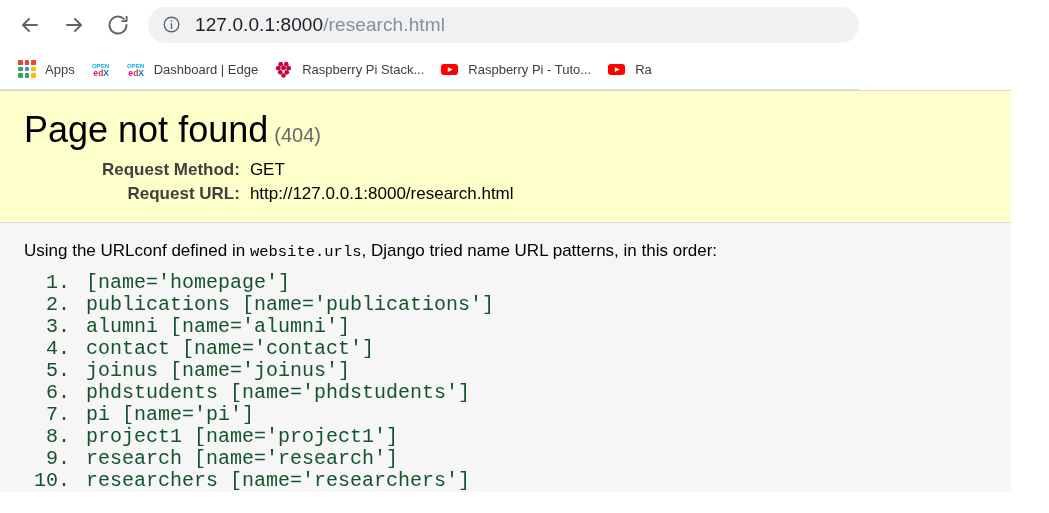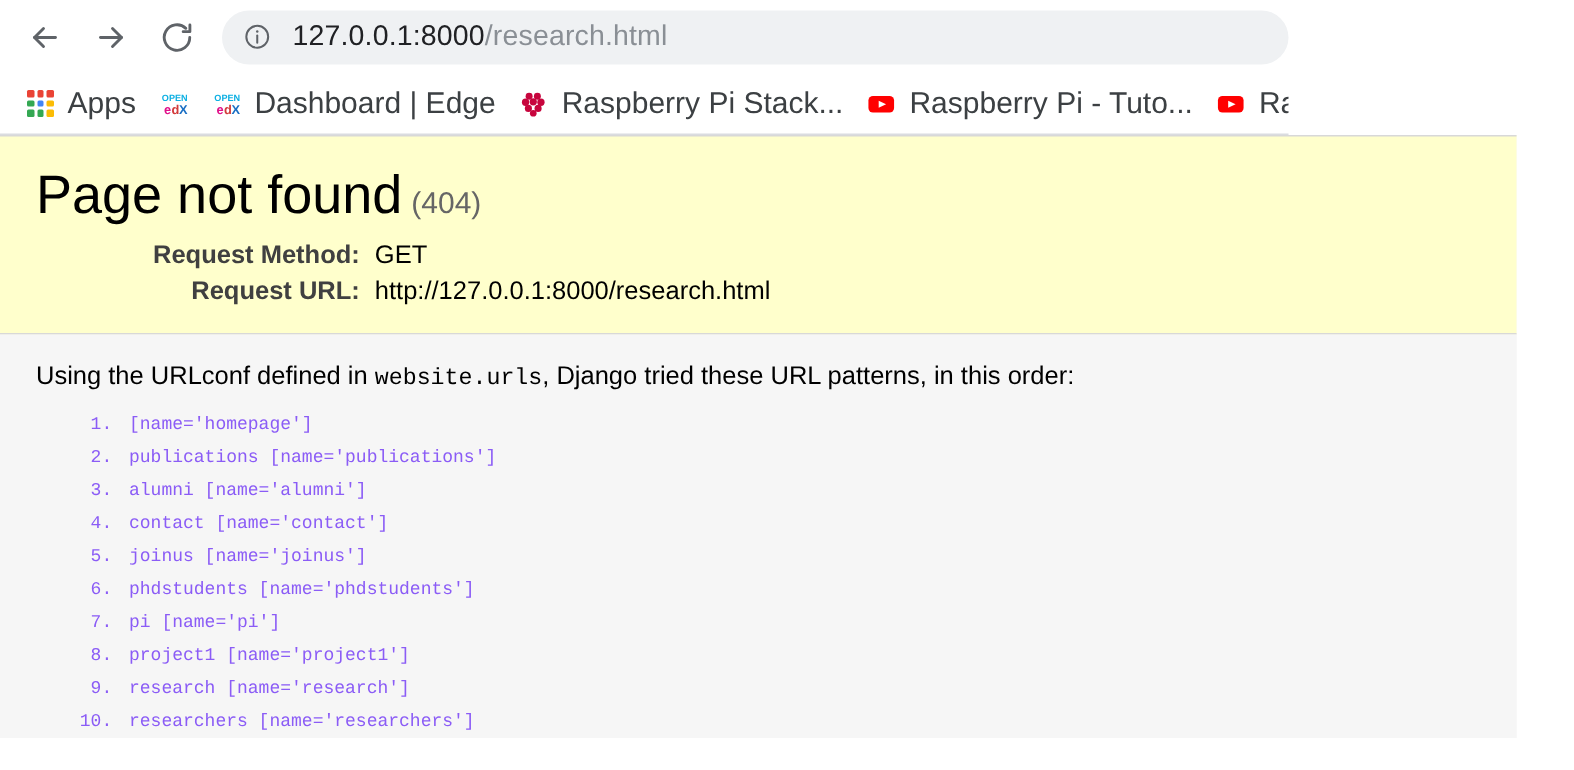--- a/index.html
+++ b/index.html
@@ -67,21 +67,21 @@
   }
   .bookmark {
     display: flex;
     align-items: center;
     height: 28px;
     padding: 0 8px;
     border-radius: 4px;
     flex: 0 0 auto;
   }
   .bookmark-label {
-    font-size: 20px;
+    font-size: 13px;
     color: #3c4043;
     margin-left: 9px;
     white-space: nowrap;
   }
   .bm-icon { width: 19px; height: 19px; flex: 0 0 auto; display: block; }
 
   
   .apps-grid {
     width: 18px; height: 18px;
     display: grid;
@@ -153,22 +153,22 @@
     font-size: 15.5px;
   }
   #url-patterns {
     margin: 0;
     padding-left: 58px;
     list-style-position: outside;
     list-style-type: decimal;
   }
   #url-patterns li {
     font-family: "Liberation Mono", "DejaVu Sans Mono", monospace;
-    font-size: 12px;
-    color: #8b5cf6;
+    font-size: 20px;
+    color: #14532d;
     line-height: 22px;
     padding-left: 4px;
   }
 </style>
 </head>
 <body>
 
 <div id="browser-chrome">
 
   <div id="toolbar">
@@ -307,21 +307,21 @@
       <tr>
         <th>Request URL:</th>
         <td>http://127.0.0.1:8000/research.html</td>
       </tr>
     </tbody>
       </table>
   </div>
 
   <div id="info">
     <p id="urlconf-intro"><span>Using the URLconf defined in</span>
-       <code class="mono">website.urls</code><span>, Django tried these URL patterns, in this order:</span></p>
+       <code class="mono">website.urls</code><span>, Django tried name URL patterns, in this order:</span></p>
 
     <ol id="url-patterns">
       <li>[name='homepage']</li>
       <li>publications [name='publications']</li>
       <li>alumni [name='alumni']</li>
       <li>contact [name='contact']</li>
       <li>joinus [name='joinus']</li>
       <li>phdstudents [name='phdstudents']</li>
       <li>pi [name='pi']</li>
       <li>project1 [name='project1']</li>

